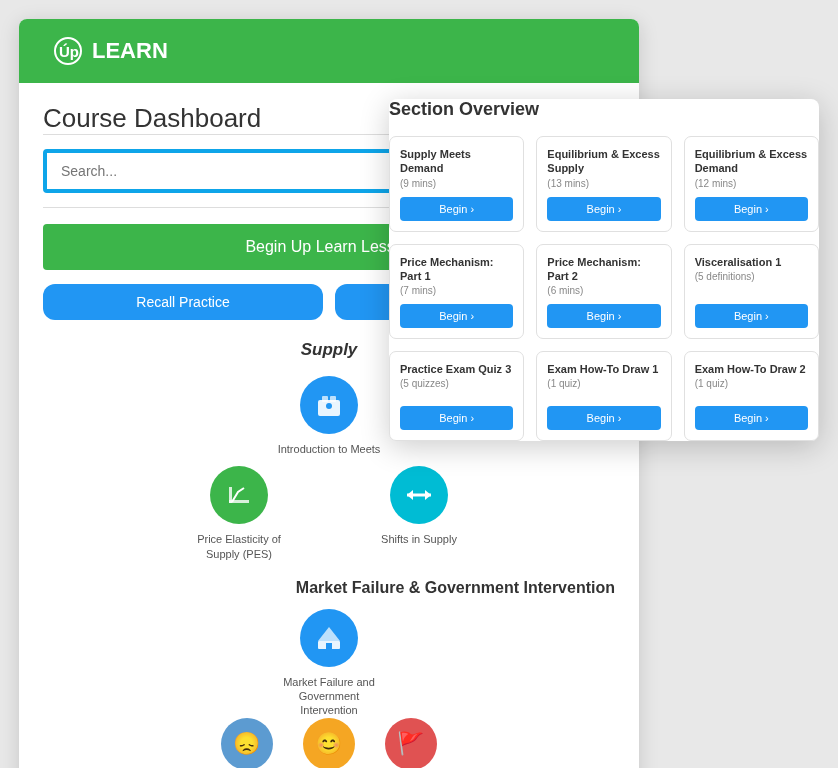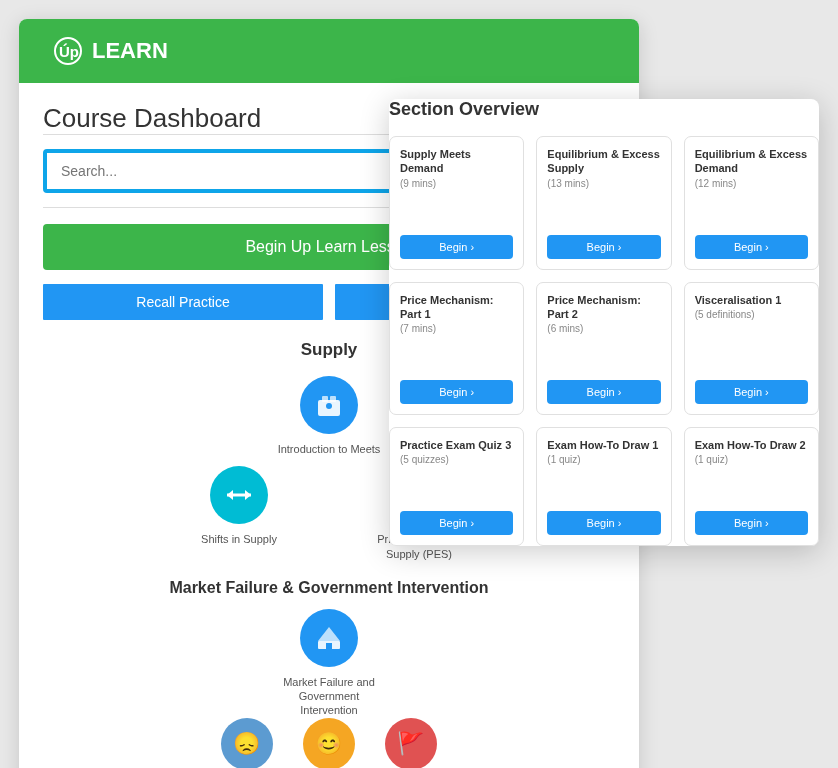--- a/index.html
+++ b/index.html
@@ -111,34 +111,35 @@
     .practice-btns {
       display: flex;
       gap: 12px;
       margin-bottom: 20px;
     }
 
     .practice-btn {
       background: #2196f3;
       color: white;
       border: none;
-      border-radius: 1px;
+      border-radius: 12px;
       padding: 10px 8px;
       font-size: 14px;
       cursor: pointer;
       flex: 1;
     }
 
     
     .section-title {
       font-size: 17px;
       font-weight: bold;
       color: #333;
       text-align: center;
       margin-bottom: 16px;
+      font-style: italic;
     }
 
     .supply-grid {
       display: flex;
       flex-direction: column;
       align-items: center;
       gap: 10px;
     }
 
     .supply-top {
@@ -178,21 +179,21 @@
       font-size: 11px;
       color: #555;
       text-align: center;
       line-height: 1.3;
     }
 
     .market-failure-title {
       font-size: 16px;
       font-weight: bold;
       color: #333;
-      text-align: center;
+      text-align: right;
       margin: 18px 0 12px;
     }
 
     .market-icons-row {
       display: flex;
       gap: 30px;
       justify-content: center;
       margin-bottom: 10px;
     }
 
@@ -235,21 +236,20 @@
     }
 
     .lesson-card {
       border: 1px solid #e0e0e0;
       border-radius: 7px;
       padding: 10px;
       display: flex;
       flex-direction: column;
       justify-content: space-between;
       min-height: 90px;
-      gap: 38px;
     }
 
     .lesson-name {
       font-size: 11px;
       color: #333;
       font-weight: bold;
       line-height: 1.3;
       margin-bottom: 2px;
     }
 
@@ -316,38 +316,38 @@
                 <rect x="8" y="6" width="6" height="6" rx="1" fill="white" opacity="0.7"></rect>
                 <rect x="16" y="6" width="6" height="6" rx="1" fill="white" opacity="0.7"></rect>
                 <circle cx="15" cy="16" r="3" fill="#2196f3"></circle>
               </svg>
             </div>
             <span class="supply-label">Introduction to Meets</span>
           </div>
         </div>
         <div class="supply-bottom">
           <div class="supply-item">
+            <div class="supply-icon-circle supply-icon-green">
+              <svg width="30" height="30" viewBox="0 0 30 30">
+                <rect x="5" y="20" width="20" height="3" fill="white" opacity="0.8"></rect>
+                <rect x="5" y="7" width="3" height="16" fill="white" opacity="0.8"></rect>
+                <polyline points="8,22 14,12 20,8" stroke="white" stroke-width="2" fill="none"></polyline>
+              </svg>
+            </div>
+            <span class="supply-label">Price Elasticity of Supply (PES)</span>
+          </div>
+          <div class="supply-item">
             <div class="supply-icon-circle supply-icon-cyan">
               <svg width="30" height="30" viewBox="0 0 30 30">
                 <line x1="3" y1="15" x2="27" y2="15" stroke="white" stroke-width="3"></line>
                 <polygon points="27,15 21,10 21,20" fill="white"></polygon>
                 <polygon points="3,15 9,10 9,20" fill="white"></polygon>
               </svg>
             </div>
             <span class="supply-label">Shifts in Supply</span>
-          </div>
-          <div class="supply-item">
-            <div class="supply-icon-circle supply-icon-green">
-              <svg width="30" height="30" viewBox="0 0 30 30">
-                <rect x="5" y="20" width="20" height="3" fill="white" opacity="0.8"></rect>
-                <rect x="5" y="7" width="3" height="16" fill="white" opacity="0.8"></rect>
-                <polyline points="8,22 14,12 20,8" stroke="white" stroke-width="2" fill="none"></polyline>
-              </svg>
-            </div>
-            <span class="supply-label">Price Elasticity of Supply (PES)</span>
           </div>
         </div>
       </div>
 
       
       <div class="market-failure-title">Market Failure &amp; Government Intervention</div>
 
       <div class="supply-top">
         <div class="supply-item">
           <div class="supply-icon-circle supply-icon-blue">

